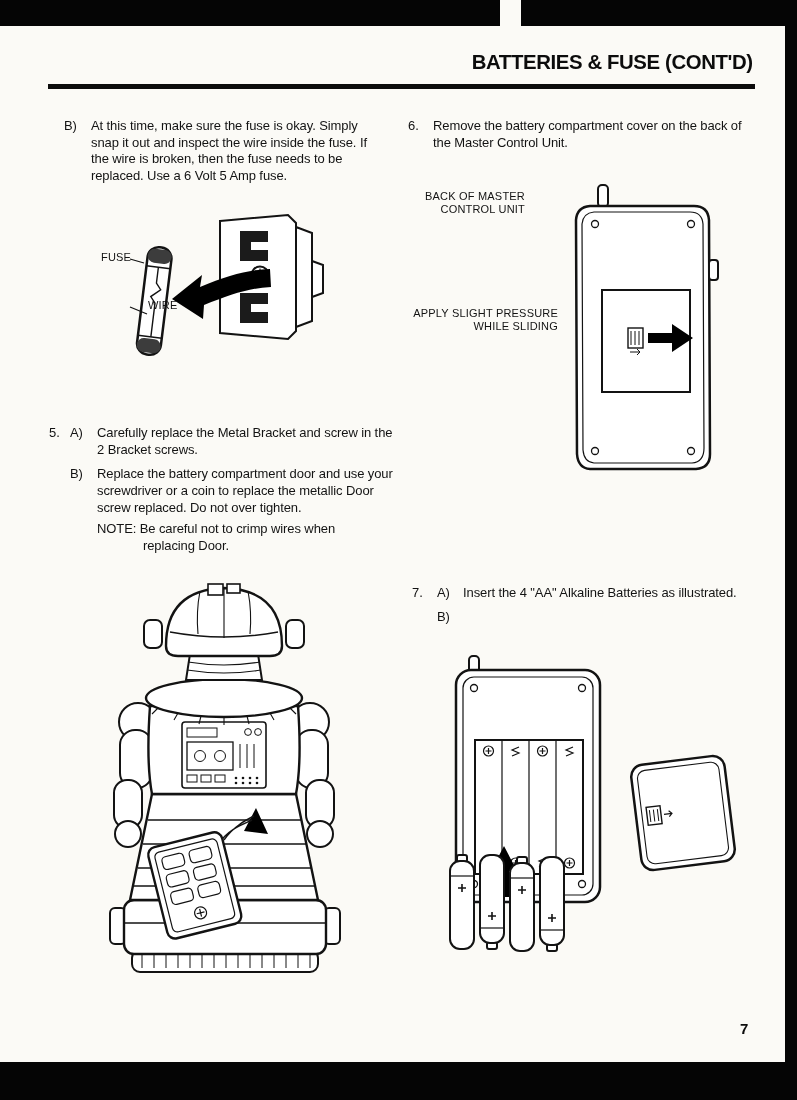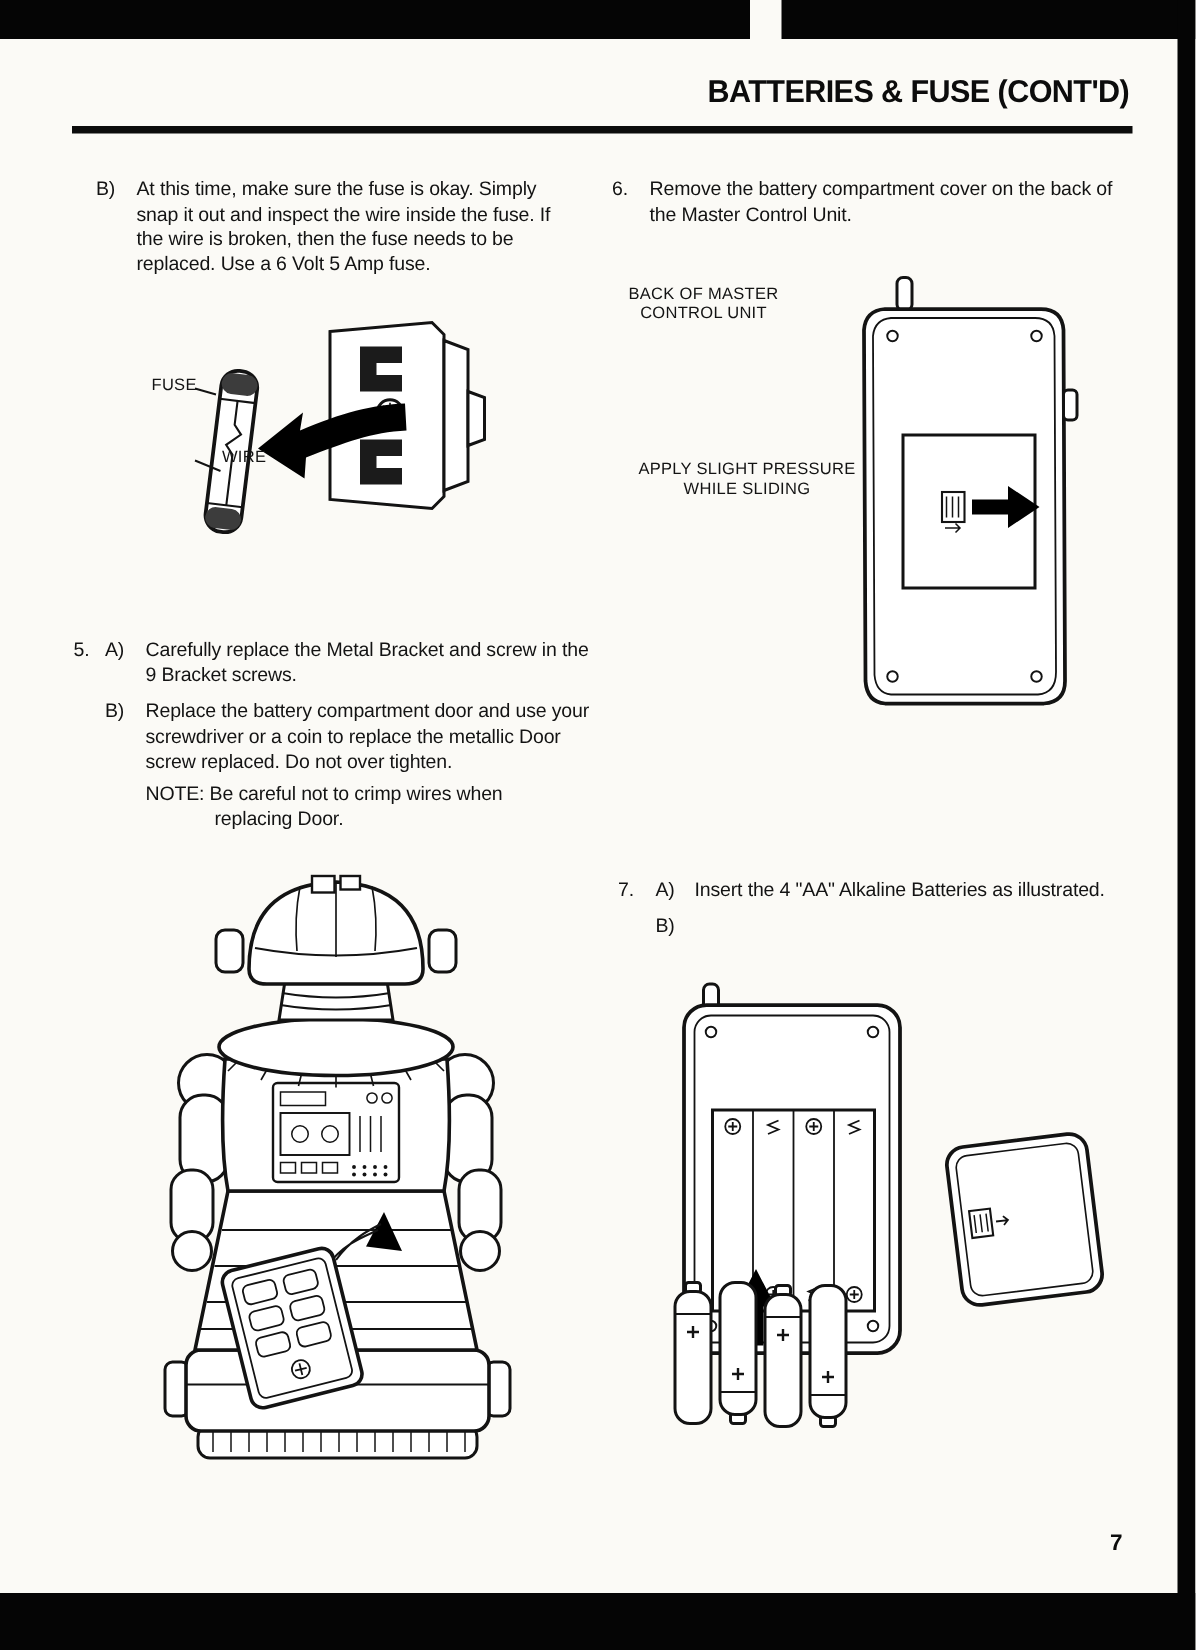--- a/index.html
+++ b/index.html
@@ -17,21 +17,21 @@
 
   .bodytext { font-size:13px; line-height:1.28; letter-spacing:-0.1px; color:#131313; }
   .itemgrid { display:grid; column-gap:0; }
   .g-ab { grid-template-columns:27px 1fr; }
   .g-nab { grid-template-columns:21px 27px 1fr; }
   .note { padding-left:46px; text-indent:-46px; margin-top:5px; }
   .rowgap { margin-top:8px; }
 
   .abs { position:absolute; }
   .figlabel { font-size:11px; color:#131313; letter-spacing:0.2px; white-space:nowrap; }
-  .figlabel-2line { text-align:center; line-height:1.15; }
+  .figlabel-2line { text-align:right; line-height:1.15; }
   .figlabel-2line span { display:block; }
 
   .pagenum { position:absolute; left:740px; top:1020px; font-size:15px; font-weight:700; color:#0c0c0c; }
 
   svg { display:block; }
 </style>
 </head>
 <body>
 
 <div class="page">
@@ -80,21 +80,21 @@
       <path d="M80 96 L110 72 L108 84 C136 72 156 67 178 66 L179 84 C156 85 138 92 112 102 L111 116 Z" fill="#000"></path>
     </svg>
     <span class="figlabel abs" style="left:9px; top:48px;">FUSE</span>
     <span class="figlabel abs" style="left:12px; top:96px;margin-left:44px;">WIRE</span>
   </div>
 
   <div class="abs bodytext" style="left:49px; top:425px; width:345px;">
     <div class="itemgrid g-nab">
       <span>5.</span>
       <span>A)</span>
-      <span>Carefully replace the Metal Bracket and screw in the 9 Bracket screws.</span>
+      <span>Carefully replace the Metal Bracket and screw in the 2 Bracket screws.</span>
     </div>
     <div class="itemgrid g-nab rowgap">
       <span></span>
       <span>B)</span>
       <span>Replace the battery compartment door and use your screwdriver or a coin to replace the metallic Door screw replaced. Do not over tighten.</span>
     </div>
     <div class="note" style="margin-left:48px; width:270px;">NOTE: Be careful not to crimp wires when replacing Door.</div>
   </div>
 
   <div class="abs" style="left:96px; top:582px;">
@@ -188,21 +188,21 @@
 
   <div class="abs bodytext itemgrid g-ab" style="left:408px; top:118px; width:350px; grid-template-columns:25px 1fr;">
     <span>6.</span>
     <span>Remove the battery compartment cover on the back of the Master Control Unit.</span>
   </div>
 
   <div class="abs figlabel figlabel-2line" style="left:413px; top:190px; width:112px;">
     <span>BACK OF MASTER</span>
     <span>CONTROL UNIT</span>
   </div>
-  <div class="abs figlabel figlabel-2line" style="left:424px; top:307px; width:148px;">
+  <div class="abs figlabel figlabel-2line" style="left:410px; top:307px; width:148px;">
     <span>APPLY SLIGHT PRESSURE</span>
     <span>WHILE SLIDING</span>
   </div>
 
   <div class="abs" style="left:568px; top:182px;">
     <svg viewBox="0 0 160 305" width="160" height="305">
       <g fill="#fff" stroke="#131313">
         <rect x="30" y="3" width="10" height="22" rx="4" stroke-width="2"></rect>
         <path d="M22 24 L126 24 Q140 24 141 38 L142 272 Q142 286 128 287 L22 287 Q10 286 9 272 L8 38 Q9 25 22 24 Z" stroke-width="2.5"></path>
         <path d="M26 30 L122 30 Q134 30 135 42 L136 266 Q136 280 124 281 L26 281 Q16 280 15 268 L14 42 Q15 31 26 30 Z" stroke-width="1.2" fill="none"></path>

